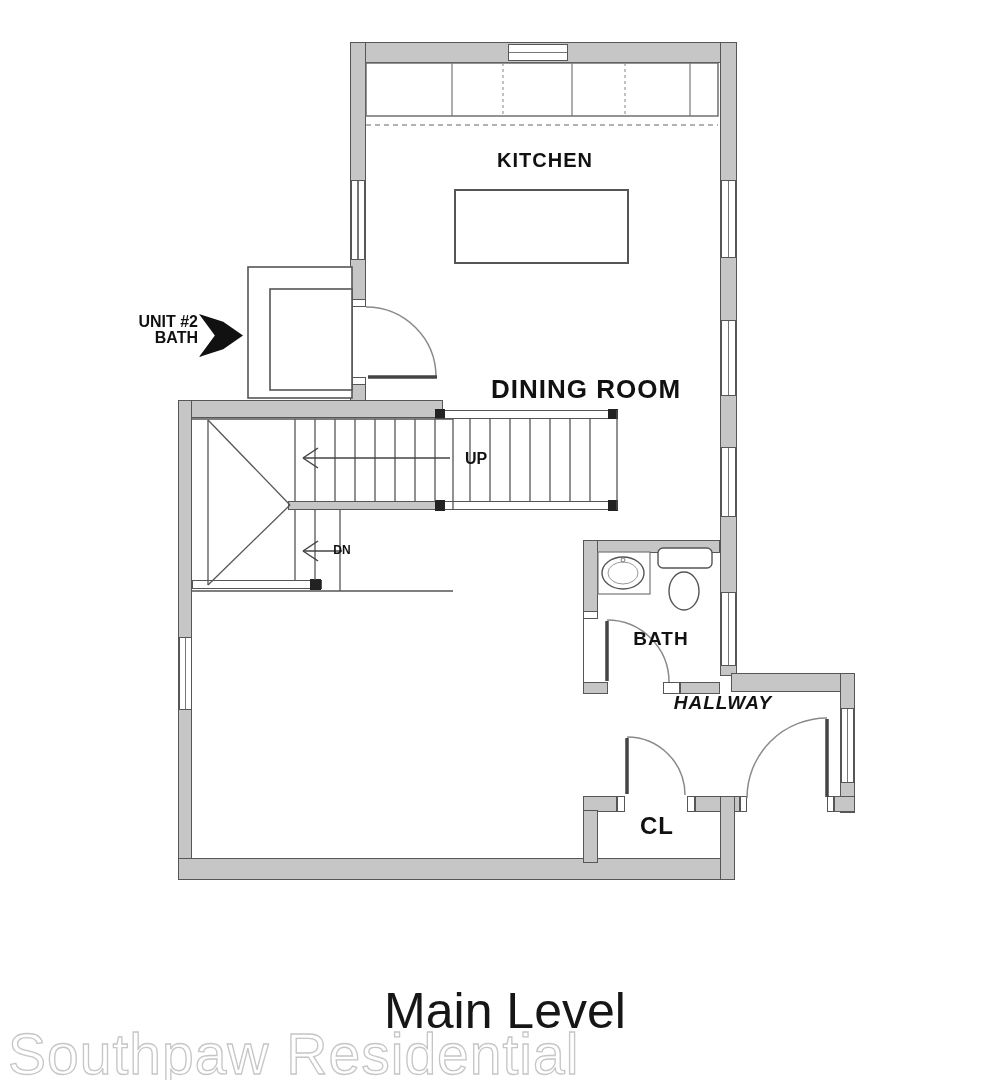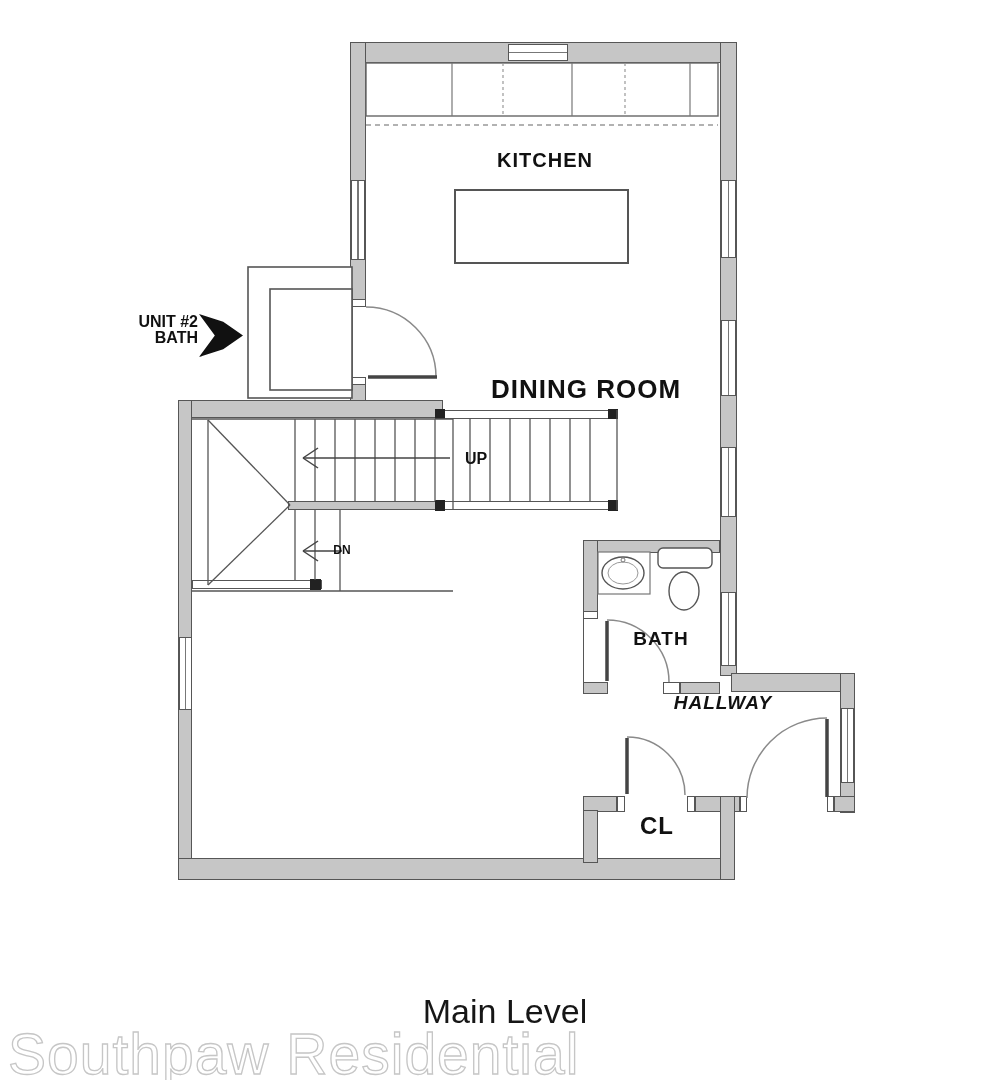--- a/index.html
+++ b/index.html
@@ -18,21 +18,21 @@
   .newel{position:absolute;background:#222;}
   svg.overlay{position:absolute;left:0;top:0;}
   .lbl{position:absolute;transform:translate(-50%,-50%);font-weight:bold;color:var(--text,#111);
        white-space:nowrap;letter-spacing:1px;}
   .lbl-sm{position:absolute;transform:translate(-50%,-50%);font-weight:600;color:var(--text,#111);white-space:nowrap;}
   #entry-label{position:absolute;left:128px;top:314px;width:70px;text-align:right;
        font-size:16px;font-weight:bold;line-height:16px;color:var(--text,#111);}
   #entry-arrow{position:absolute;left:199px;top:314px;width:44px;height:43px;background:var(--text,#111);
        clip-path:polygon(0% 0%, 55% 18%, 100% 50%, 55% 82%, 0% 100%, 36% 50%);}
   #main-title{position:absolute;left:505px;top:1011px;transform:translate(-50%,-50%);
-       font-size:34px;font-weight:400;color:#161616;white-space:nowrap;}
+       font-size:50px;font-weight:400;color:#161616;white-space:nowrap;}
   #watermark{position:absolute;left:8px;top:1021px;font-size:57px;font-weight:400;letter-spacing:1px;
        color:transparent;-webkit-text-stroke:1.3px var(--watermark,#c9c9c9);white-space:nowrap;}
 </style>
 </head>
 <body>
 
 <div id="plan">
 
   <div class="w" style="left:350px;top:42px;width:387px;height:21px;"></div>
   <div class="w" style="left:720px;top:42px;width:17px;height:634px;"></div>

